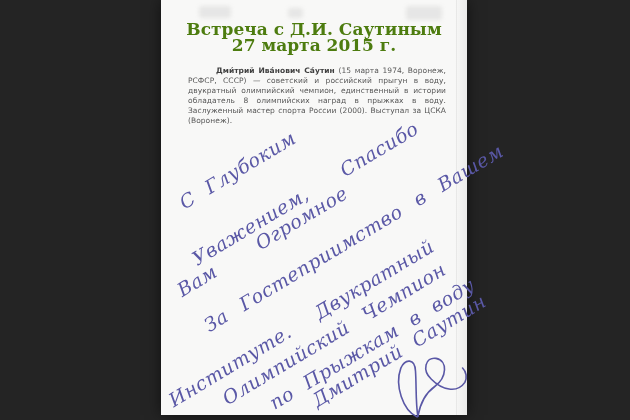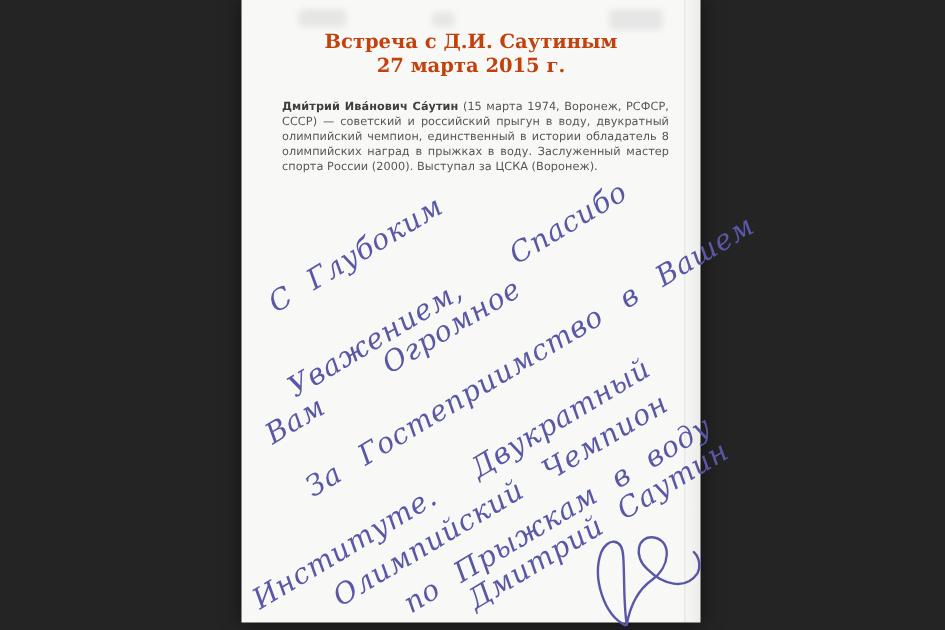--- a/index.html
+++ b/index.html
@@ -25,33 +25,33 @@
     position:absolute;left:295px;top:0;width:1px;height:100%;
     background:rgba(0,0,0,.06);
   }
   .smudge{position:absolute;background:rgba(110,110,110,.12);filter:blur(2px);border-radius:3px;}
   .sm1{left:38px;top:6px;width:32px;height:12px;}
   .sm2{left:127px;top:8px;width:15px;height:10px;}
   .sm3{left:245px;top:6px;width:36px;height:14px;}
   
   .title-block{
     position:absolute;left:0;top:21px;width:100%;
-    text-align:center;color:#c2410c;
+    text-align:center;color:#4d7c0f;
     font-family:"DejaVu Serif","Liberation Serif",serif;
-    font-weight:bold;font-size:13px;line-height:16px;
+    font-weight:bold;font-size:17px;line-height:16px;
   }
   
   .bio{
     position:absolute;left:27px;top:66px;width:258px;
     font-family:"DejaVu Sans","Liberation Sans",sans-serif;
     font-size:7.5px;line-height:10px;letter-spacing:.05px;
     color:#565656;text-align:justify;
   }
   .bio p{margin:0;}
-  .bio .bio-name{font-weight:bold;color:#3f3f3f;}
+  .bio .bio-name{font-weight:bold;color:#3f3f3f;margin-left:28px;}
   
   .handwriting{
     position:absolute;left:-83px;top:248px;width:470px;
     transform:rotate(-31deg);transform-origin:0 0;
     font-family:"DejaVu Serif","Liberation Serif",serif;
     font-style:italic;font-size:19px;line-height:30px;
     color:#5a58a6;white-space:nowrap;letter-spacing:.5px;
   }
   .hw-line{height:30px;}
   .hw1{margin-left:111px;margin-top:0;word-spacing:8px;}

